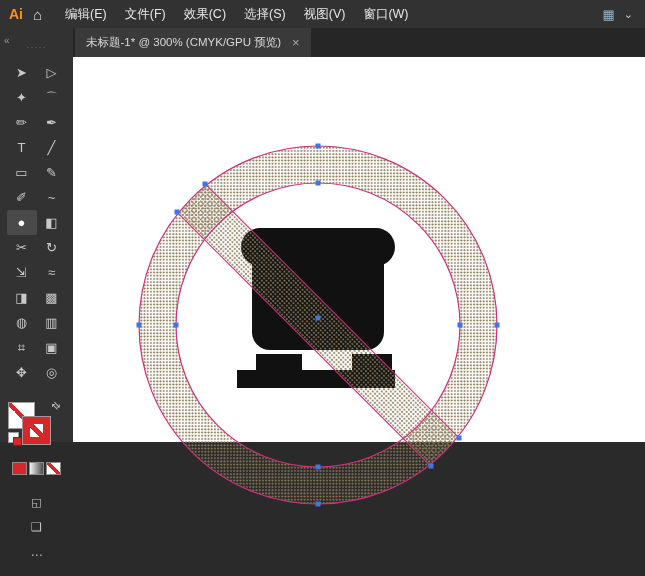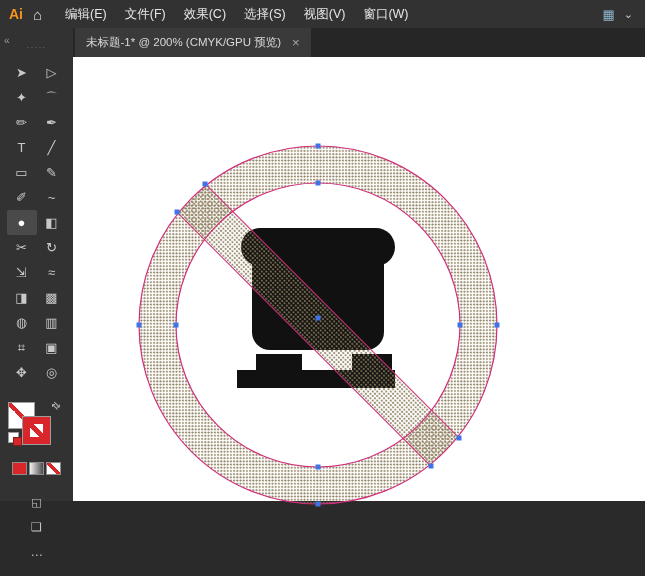--- a/index.html
+++ b/index.html
@@ -1,21 +1,21 @@
 <!DOCTYPE html>
 <html><head>
 <meta charset="utf-8">
 <style>
   html,body{margin:0;padding:0;}
   body{
     width:645px;height:576px;overflow:hidden;background:#2a2a2a;
     font-family:"Liberation Sans","DejaVu Sans",sans-serif;
     -webkit-user-select:none;user-select:none;
   }
-  #app{position:relative;width:645px;height:501px;}
+  #app{position:relative;width:645px;height:442px;}
 
   
   .menubar{
     position:absolute;left:0;top:0;right:0;height:28px;background:#323232;
     display:flex;align-items:center;color:#e6e6e6;z-index:5;
   }
   .logo{color:#f7941e;font-weight:bold;font-size:14px;padding:0 8px 0 9px;}
   .home-icon{color:#e0e0e0;font-size:15px;padding:0 14px 0 2px;}
   .menu-item{font-size:12.5px;padding:0 9px;height:28px;line-height:28px;cursor:default;white-space:nowrap;}
   .menubar-right{margin-left:auto;display:flex;align-items:center;gap:9px;padding-right:12px;}
@@ -86,21 +86,21 @@
     <span class="menu-item">视图(V)</span>
     <span class="menu-item">窗口(W)</span>
     <span class="menubar-right">
       <span class="workspace-icon">▦</span>
       <span class="chevron-icon">⌄</span>
     </span>
   </div>
 
   <div class="tabstrip">
     <div class="tab">
-      <span>未标题-1* @ 200% (CMYK/GPU 预览)</span>
+      <span>未标题-1* @ 300% (CMYK/GPU 预览)</span>
       <span class="tab-close">×</span>
     </div>
   </div>
 
   <div class="dock">
     <span class="collapse">«</span>
     <div class="grip">·····</div>
 
     <div class="tools">
       <div class="tool">➤</div>

